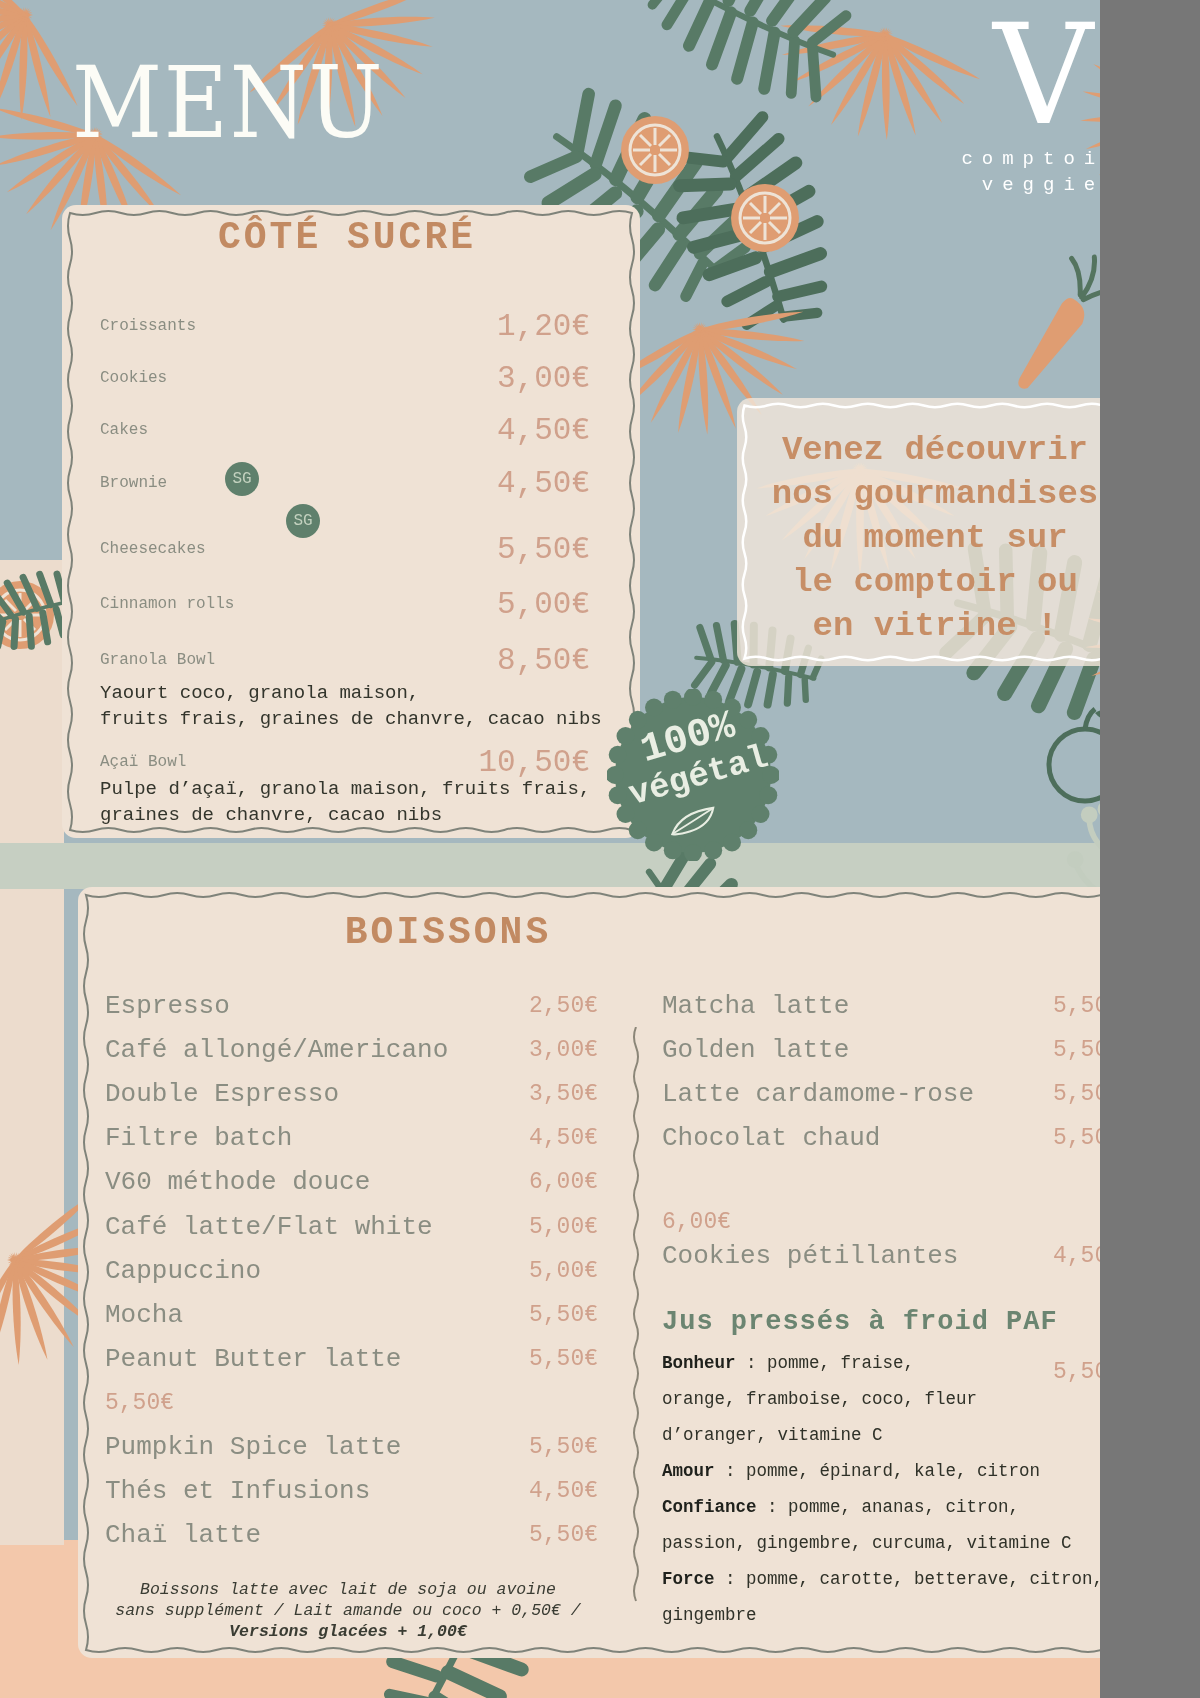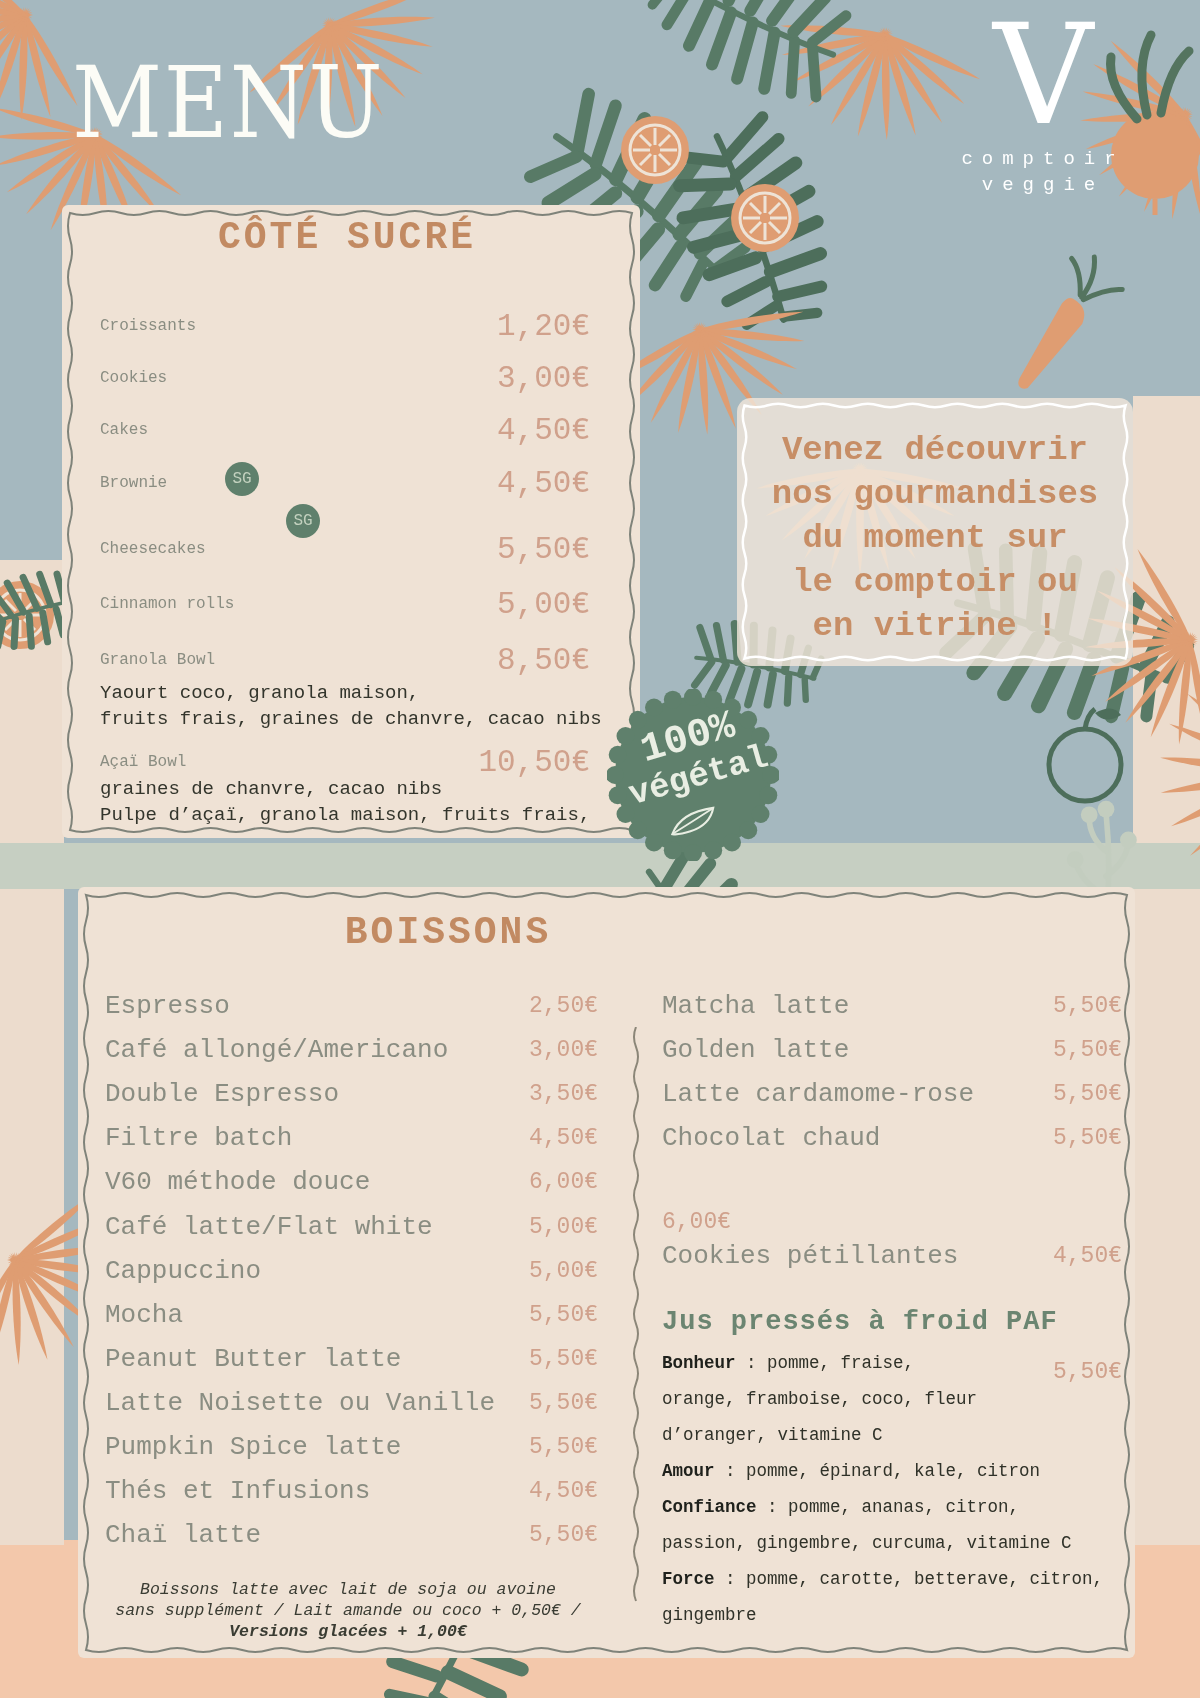--- a/index.html
+++ b/index.html
@@ -1,20 +1,20 @@
 <!DOCTYPE html>
 <html><head>
 <meta charset="utf-8">
 <style>
   html,body{margin:0;padding:0;background:#777;}
-  .page{position:relative;width:1200px;height:1698px;overflow:hidden;
+  .page{position:relative;width:1100px;height:1698px;overflow:hidden;
         background:#000000;font-family:"Liberation Mono","DejaVu Sans Mono",monospace;}
   .bg{position:absolute;left:0;top:0;z-index:0;}
   
-  .panel{position:absolute;background:#efe2d5;border-radius:6px;z-index:2;}
+  .panel{position:absolute;background:#efe2d5;border-radius:14px;z-index:2;}
   .panel svg.sq{position:absolute;left:0;top:0;pointer-events:none;}
   .sqline{fill:none;stroke:#7f837a;stroke-width:2;}
   .sqwhite{fill:none;stroke:#ffffff;stroke-width:2.5;}
   .sqdiv{fill:none;stroke:#8b8678;stroke-width:2;}
   .ptitle{position:absolute;font-weight:bold;font-size:38px;letter-spacing:3px;color:#c28a62;text-align:center;}
   .mrow{position:absolute;left:38px;width:490px;height:44px;display:flex;justify-content:space-between;align-items:center;}
   .iname{font-size:16px;color:#8a8d82;white-space:nowrap;}
   .iprice{font-size:31px;color:#d0a18c;white-space:nowrap;}
   .idesc{position:absolute;left:38px;width:520px;font-size:19px;line-height:26px;color:#33352c;}
   .sgbadge{position:absolute;width:34px;height:34px;border-radius:50%;background:#5f806c;color:#c3d1bf;
@@ -224,22 +224,22 @@
       </div>
     <div class="idesc" style="top:475px">
       <div>Yaourt coco, granola maison,</div>
       <div>fruits frais, graines de chanvre, cacao nibs</div>
     </div>
     <div class="mrow" style="top:535px">
       <span class="iname">Açaï Bowl</span>
       <span class="iprice">10,50€</span>
       </div>
     <div class="idesc" style="top:571px">
+      <div>Pulpe d’açaï, granola maison, fruits frais,</div>
       <div>graines de chanvre, cacao nibs</div>
-      <div>Pulpe d’açaï, granola maison, fruits frais,</div>
     </div>
 
     <div class="sgbadge" style="left:163px;top:257px">SG</div>
     <div class="sgbadge" style="left:224px;top:299px">SG</div>
   </section>
 
   <aside class="callout">
     <svg class="sq" width="396" height="268" style="position:absolute;left:0;top:0">
         <path class="sqwhite" d="M7.5 7.5 Q18.7 11.0 29.9 7.5 Q41.1 4.0 52.3 7.5 Q63.5 11.0 74.7 7.5 Q85.9 4.0 97.1 7.5 Q108.4 11.0 119.6 7.5 Q130.8 4.0 142.0 7.5 Q153.2 11.0 164.4 7.5 Q175.6 4.0 186.8 7.5 Q198.0 11.0 209.2 7.5 Q220.4 4.0 231.6 7.5 Q242.8 11.0 254.0 7.5 Q265.2 4.0 276.4 7.5 Q287.6 11.0 298.9 7.5 Q310.1 4.0 321.3 7.5 Q332.5 11.0 343.7 7.5 Q354.9 4.0 366.1 7.5 Q377.3 11.0 388.5 7.5 Q385.0 18.0 388.5 28.6 Q392.0 39.1 388.5 49.7 Q385.0 60.2 388.5 70.8 Q392.0 81.3 388.5 91.8 Q385.0 102.4 388.5 112.9 Q392.0 123.5 388.5 134.0 Q385.0 144.5 388.5 155.1 Q392.0 165.6 388.5 176.2 Q385.0 186.7 388.5 197.3 Q392.0 207.8 388.5 218.3 Q385.0 228.9 388.5 239.4 Q392.0 250.0 388.5 260.5 Q377.3 257.0 366.1 260.5 Q354.9 264.0 343.7 260.5 Q332.5 257.0 321.3 260.5 Q310.1 264.0 298.9 260.5 Q287.6 257.0 276.4 260.5 Q265.2 264.0 254.0 260.5 Q242.8 257.0 231.6 260.5 Q220.4 264.0 209.2 260.5 Q198.0 257.0 186.8 260.5 Q175.6 264.0 164.4 260.5 Q153.2 257.0 142.0 260.5 Q130.8 264.0 119.6 260.5 Q108.4 257.0 97.1 260.5 Q85.9 264.0 74.7 260.5 Q63.5 257.0 52.3 260.5 Q41.1 264.0 29.9 260.5 Q18.7 257.0 7.5 260.5 Q11.0 250.0 7.5 239.4 Q4.0 228.9 7.5 218.3 Q11.0 207.8 7.5 197.3 Q4.0 186.7 7.5 176.2 Q11.0 165.6 7.5 155.1 Q4.0 144.5 7.5 134.0 Q11.0 123.5 7.5 112.9 Q4.0 102.4 7.5 91.8 Q11.0 81.3 7.5 70.8 Q4.0 60.2 7.5 49.7 Q11.0 39.1 7.5 28.6 Q4.0 18.0 7.5 7.5 Z"></path>
       </svg>
@@ -329,21 +329,20 @@
         </div>
       <div class="drow">
           <span class="iname">Mocha</span>
           <span class="iprice">5,50€</span>
         </div>
       <div class="drow">
           <span class="iname">Peanut Butter latte</span>
           <span class="iprice">5,50€</span>
         </div>
       <div class="drow">
-          <span class="iname">Latte Noisette ou Vanille</span>
           <span class="iprice">5,50€</span>
         </div>
       <div class="drow">
           <span class="iname">Pumpkin Spice latte</span>
           <span class="iprice">5,50€</span>
         </div>
       <div class="drow">
           <span class="iname">Thés et Infusions</span>
           <span class="iprice">4,50€</span>
         </div>

